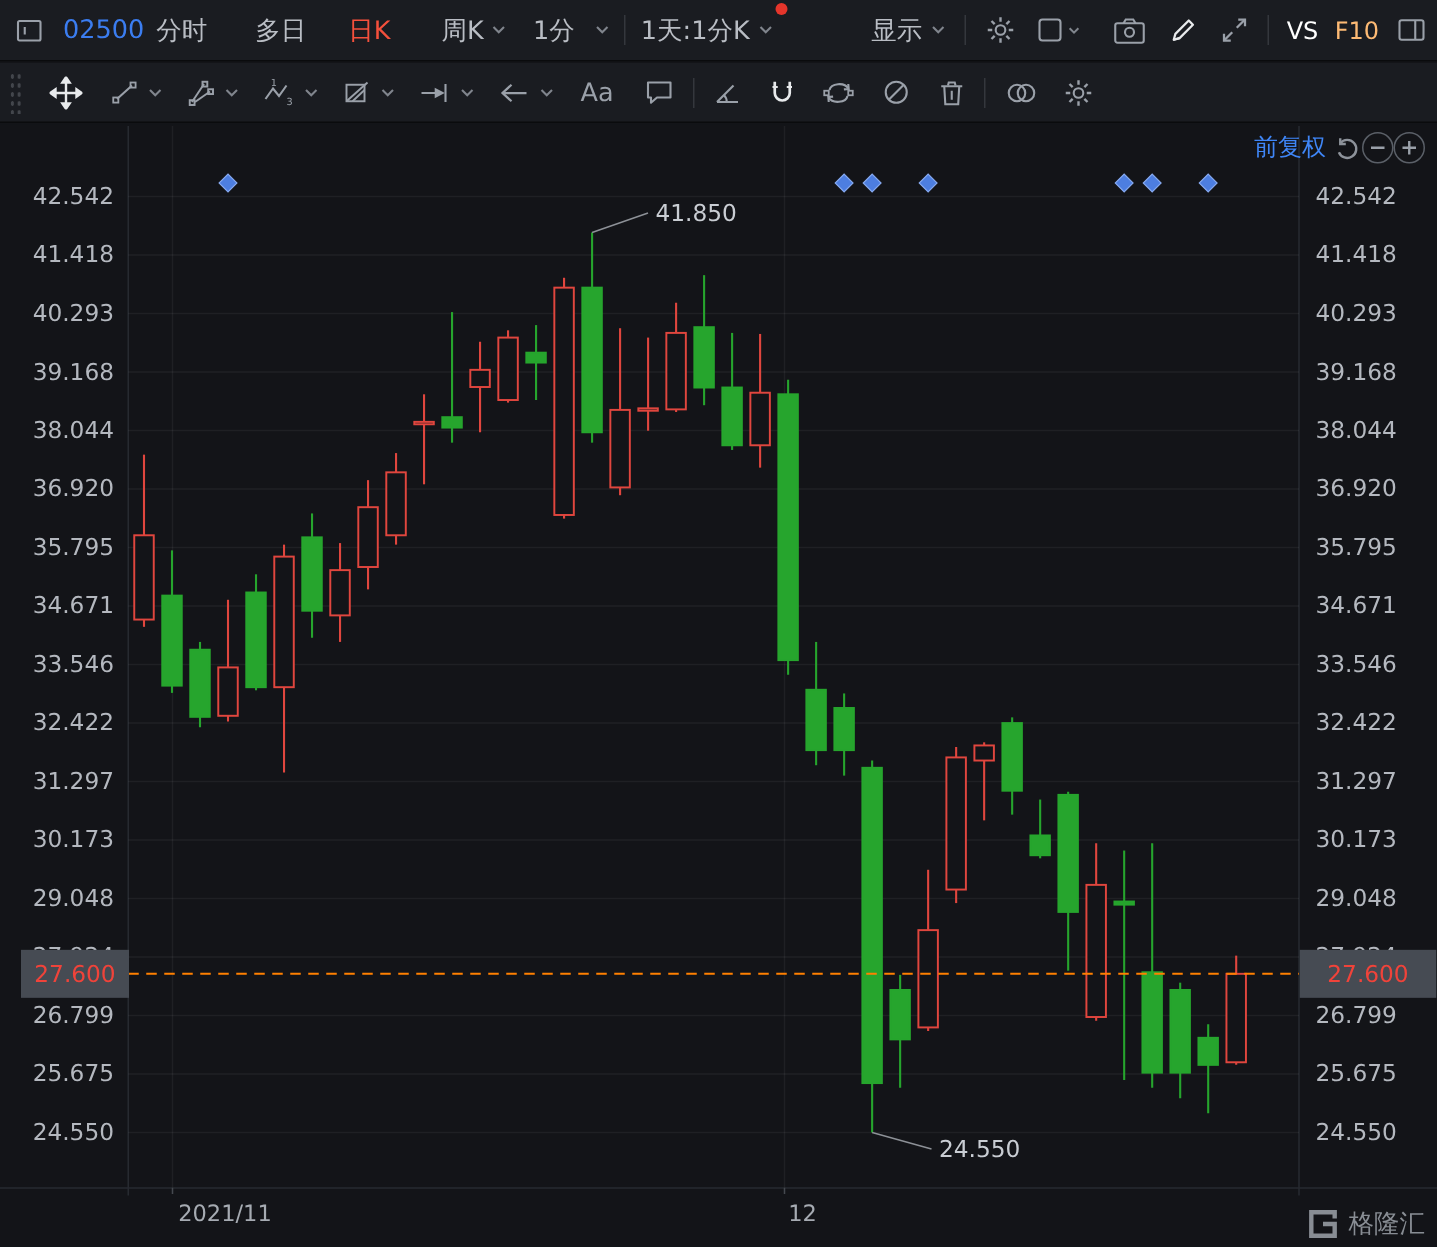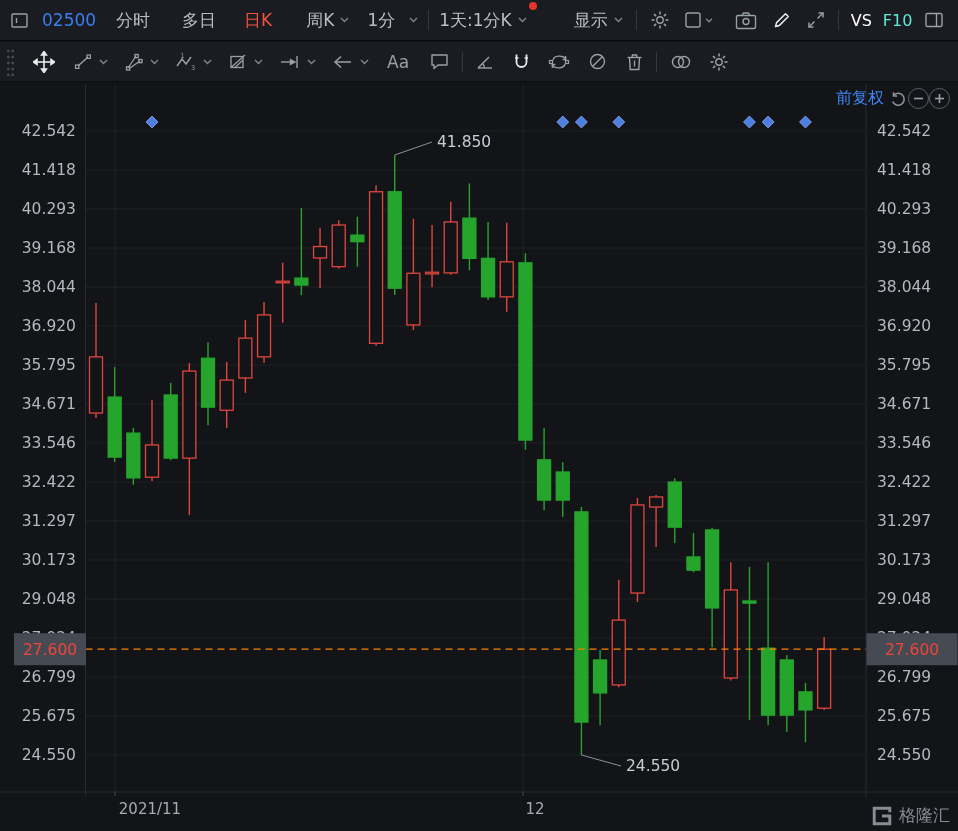--- a/index.html
+++ b/index.html
@@ -36,21 +36,21 @@
 <div class="topbar">
   <button class="ibtn" title="">
     <svg width="19" height="19" viewBox="0 0 19 19">
         <rect x="2" y="3" width="15" height="13" rx="1" fill="none" stroke="#9aa0a9" stroke-width="1.4"></rect>
         <line x1="6.5" y1="7" x2="6.5" y2="12" stroke="#9aa0a9" stroke-width="1.4"></line>
       </svg>
   </button>
   <button style="margin-left:13px">
     <span class="txt blue">02500</span>
   </button>
-  <button style="margin-left:20px">
+  <button style="margin-left:8px">
     <span class="txt">分时</span>
   </button>
   <button style="margin-left:32px">
     <span class="txt">多日</span>
   </button>
   <button style="margin-left:28px">
     <span class="txt red">日K</span>
   </button>
   <button style="margin-left:34px">
     <span class="txt">周K</span>
@@ -65,21 +65,21 @@
       </svg>
   </button>
   <div class="vsep" style="margin:0 10px"></div>
   <button class="ibtn">
     <span class="txt">1天:1分K</span>
     <svg class="chev" width="9" height="6" viewBox="0 0 9 6">
         <polyline points="1,1 4.5,4.5 8,1" fill="none" stroke="#80858d" stroke-width="1.4"></polyline>
       </svg>
     <span class="reddot"></span>
   </button>
-  <button style="margin-left:47px">
+  <button style="margin-left:66px">
     <span class="txt">显示</span>
     <svg class="chev" width="9" height="6" viewBox="0 0 9 6">
         <polyline points="1,1 4.5,4.5 8,1" fill="none" stroke="#80858d" stroke-width="1.4"></polyline>
       </svg>
   </button>
   <div class="vsep" style="margin:0 13px"></div>
   <button>
     <svg width="20" height="20" viewBox="0 0 20 20">
         <circle cx="10" cy="10" r="3.2" fill="none" stroke="#9aa0a9" stroke-width="1.4"></circle>
         <g stroke="#9aa0a9" stroke-width="1.6">
@@ -123,21 +123,21 @@
           <path d="M3 12.5 V17 H7.5"></path>
           <line x1="3" y1="17" x2="8.5" y2="11.5"></line>
         </g>
       </svg>
   </button>
   <div class="vsep" style="margin:0 12px"></div>
   <button>
     <span class="txt" style="color:#ffffff;font-size:16px">VS</span>
   </button>
   <button style="margin-left:11px">
-    <span class="txt" style="color:#5eead4;font-size:16px">F10</span>
+    <span class="txt" style="color:#fdba74;font-size:16px">F10</span>
   </button>
   <button style="margin-left:12px">
     <svg width="20" height="18" viewBox="0 0 20 18">
         <rect x="2" y="2.5" width="16" height="13" rx="1.5" fill="none" stroke="#9aa0a9" stroke-width="1.4"></rect>
         <line x1="12.5" y1="2.5" x2="12.5" y2="15.5" stroke="#9aa0a9" stroke-width="1.4"></line>
       </svg>
   </button>
 </div>
 
 <div class="toolbar2">

